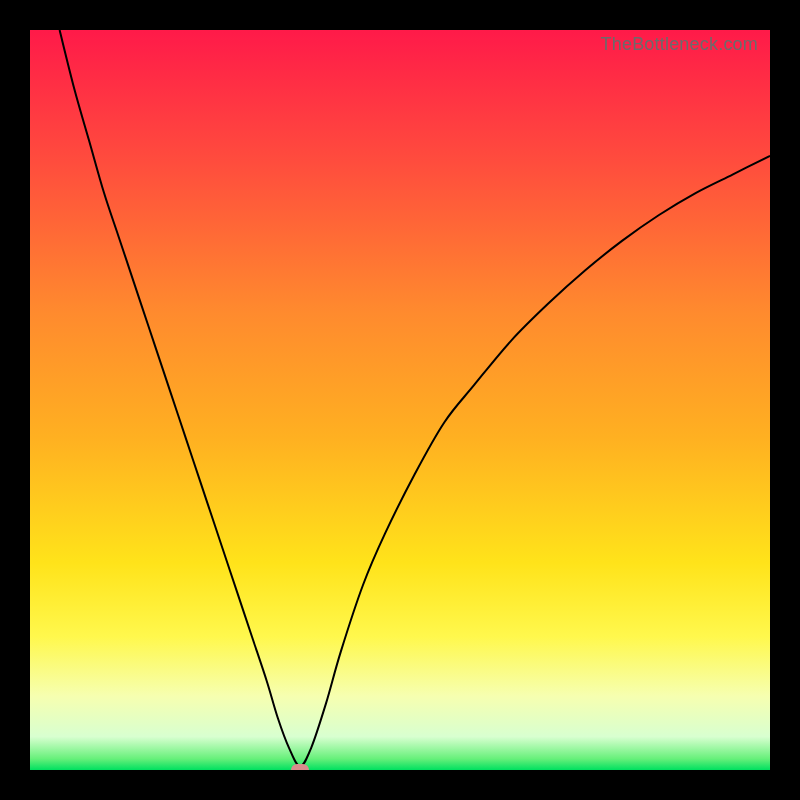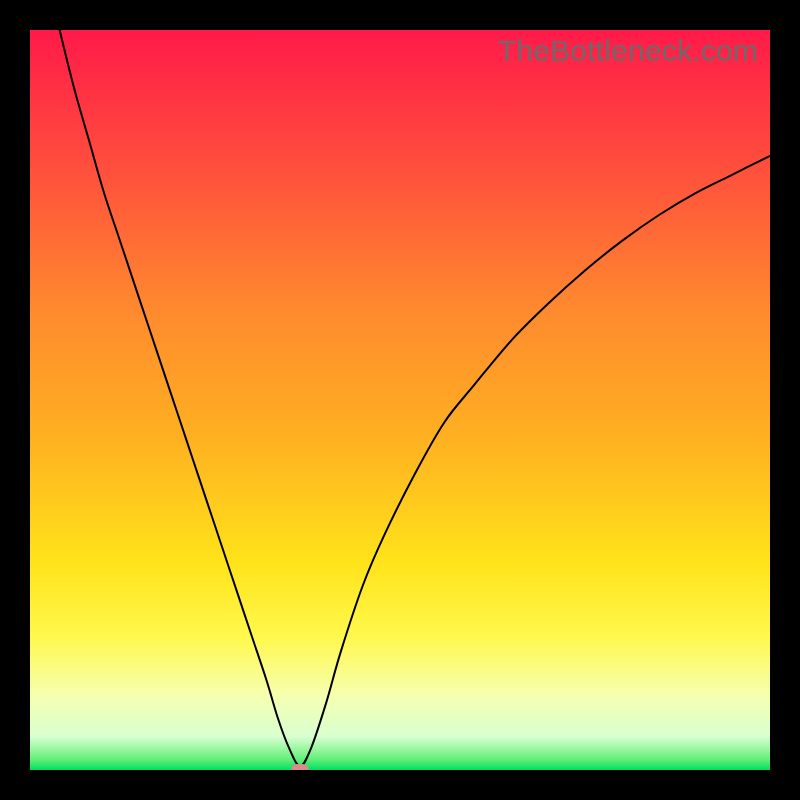--- a/index.html
+++ b/index.html
@@ -27,21 +27,21 @@
   }
   .gradient-bg {
     position: absolute;
     inset: 0;
   }
   .watermark {
     position: absolute;
     top: 4px;
     right: 12px;
     color: #6b6b6b;
-    font-size: 30px;
+    font-size: 18px;
     font-weight: 500;
     letter-spacing: 0.2px;
     user-select: none;
   }
   svg.curve {
     position: absolute;
     inset: 0;
     width: 100%;
     height: 100%;
   }

